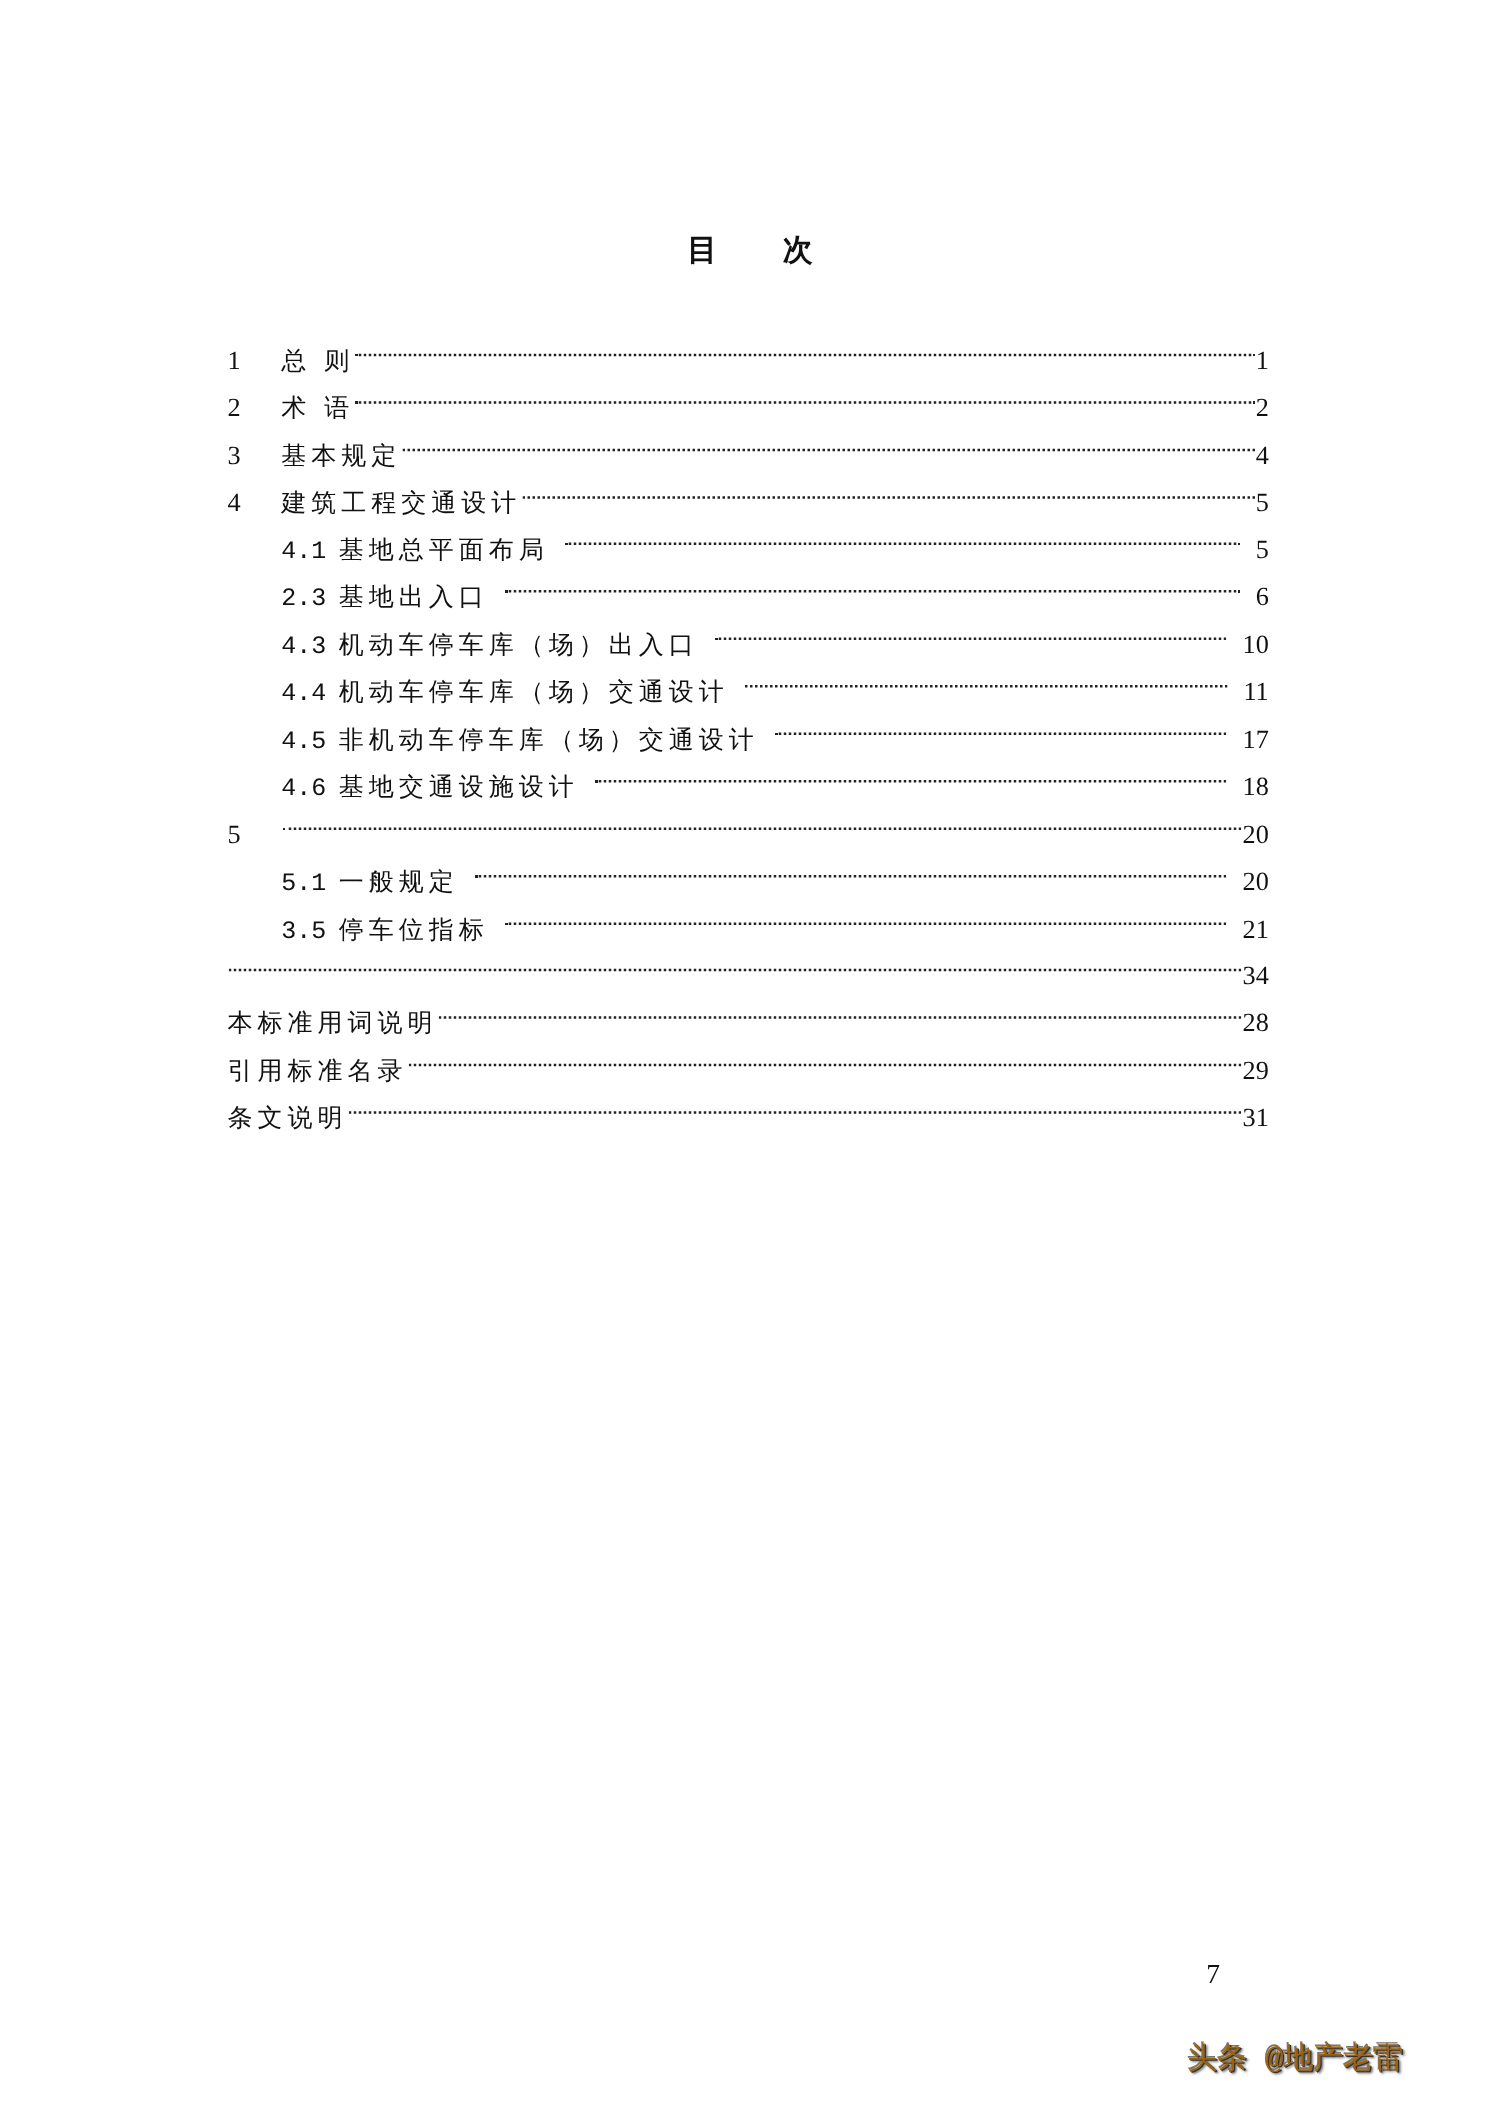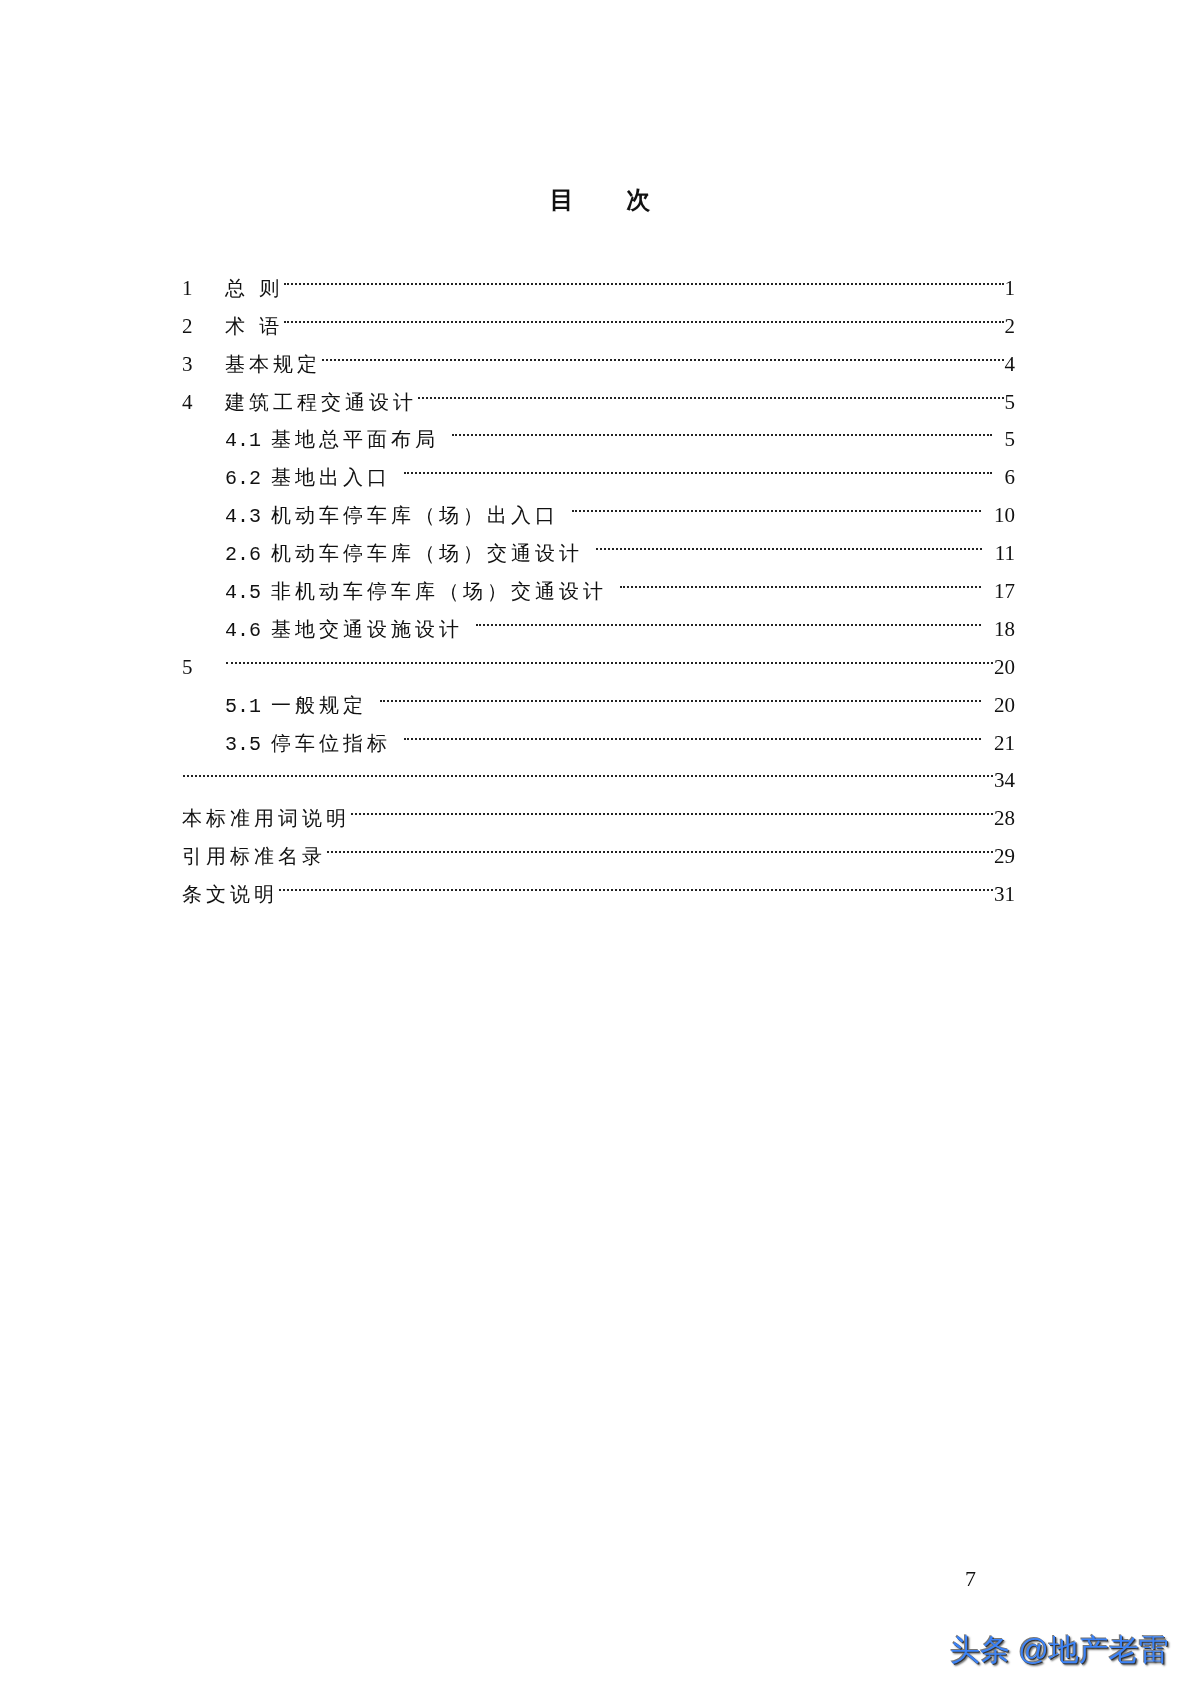--- a/index.html
+++ b/index.html
@@ -84,23 +84,23 @@
       position: absolute;
       top: 1566px;
       left: 965px;
       font-family: "Liberation Serif", serif;
       font-size: 22px;
     }
     .watermark {
       position: absolute;
       top: 1630px;
       left: 950px;
-      font-family: Liberation Sans, sans-serif;
-      font-size: 30px;
-      color: #3b82f6;
+      font-family: Liberation Mono, monospace;
+      font-size: 24px;
+      color: #a16207;
       text-shadow: 1px 1px 0 #333333, -1px -1px 0 #777777, 2px 2px 2px #555555;
       letter-spacing: 0px;
     }
   </style>
 </head>
 <body>
 
 <div class="page-title">目 次</div>
 
 <div class="toc">
@@ -127,31 +127,31 @@
     <span class="label">建筑工程交通设计</span>
     <span class="leader"></span>
     <span class="page">5</span>
   </div>
   <div class="toc-row level-2">
     <span class="label"><span class="secnum">4.1</span><span>基地总平面布局</span></span>
     <span class="leader"></span>
     <span class="page">5</span>
   </div>
   <div class="toc-row level-2">
-    <span class="label"><span class="secnum">6.2</span><span>基地出入口</span></span>
+    <span class="label"><span class="secnum">2.3</span><span>基地出入口</span></span>
     <span class="leader"></span>
     <span class="page">6</span>
   </div>
   <div class="toc-row level-2">
     <span class="label"><span class="secnum">4.3</span><span>机动车停车库（场）出入口</span></span>
     <span class="leader"></span>
     <span class="page">10</span>
   </div>
   <div class="toc-row level-2">
-    <span class="label"><span class="secnum">2.6</span><span>机动车停车库（场）交通设计</span></span>
+    <span class="label"><span class="secnum">4.4</span><span>机动车停车库（场）交通设计</span></span>
     <span class="leader"></span>
     <span class="page">11</span>
   </div>
   <div class="toc-row level-2">
     <span class="label"><span class="secnum">4.5</span><span>非机动车停车库（场）交通设计</span></span>
     <span class="leader"></span>
     <span class="page">17</span>
   </div>
   <div class="toc-row level-2">
     <span class="label"><span class="secnum">4.6</span><span>基地交通设施设计</span></span>

